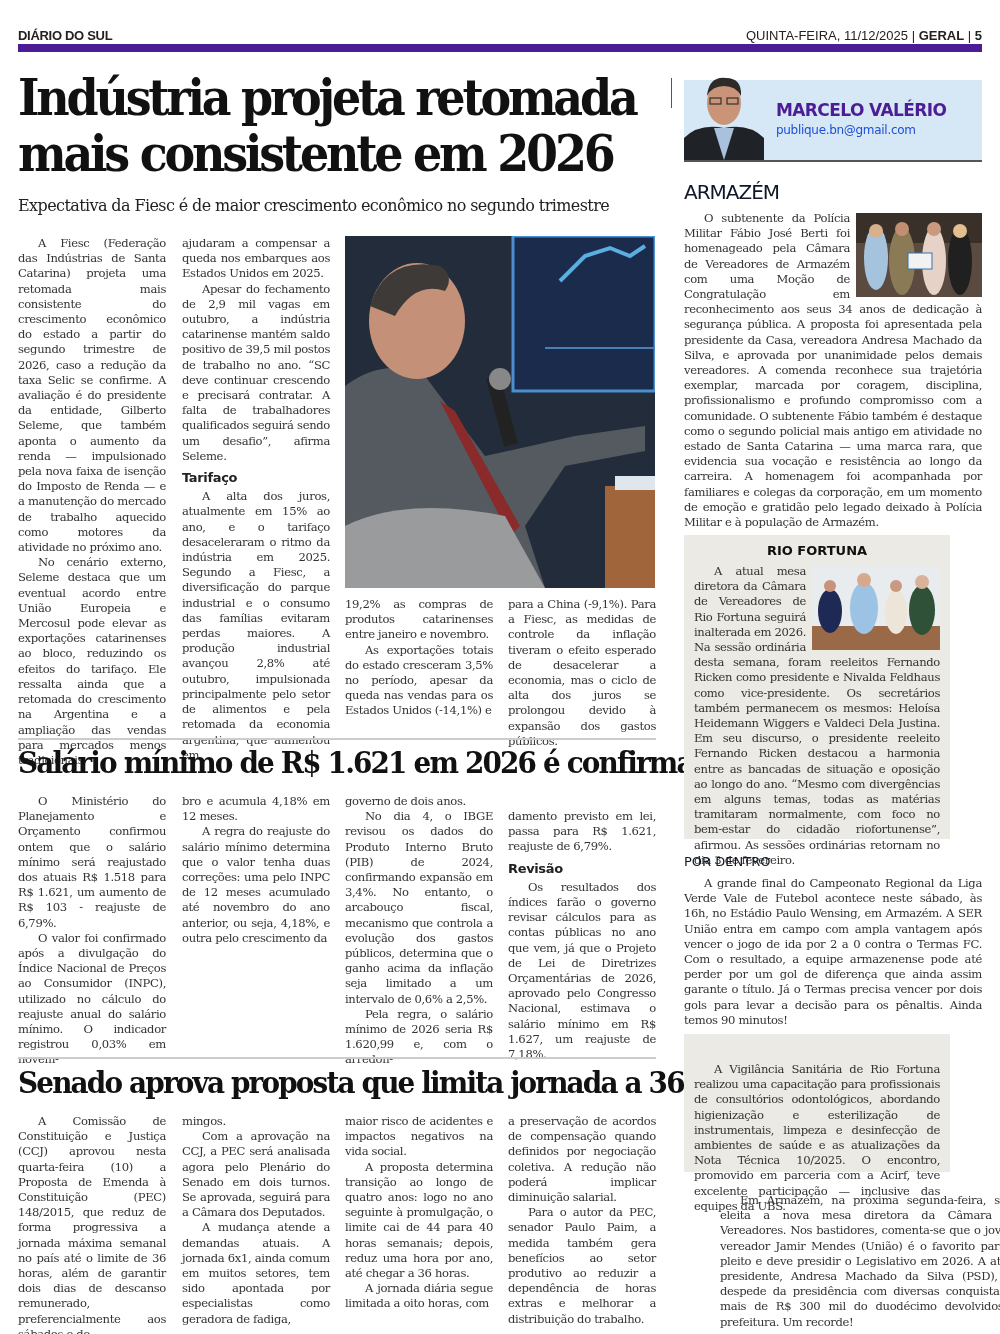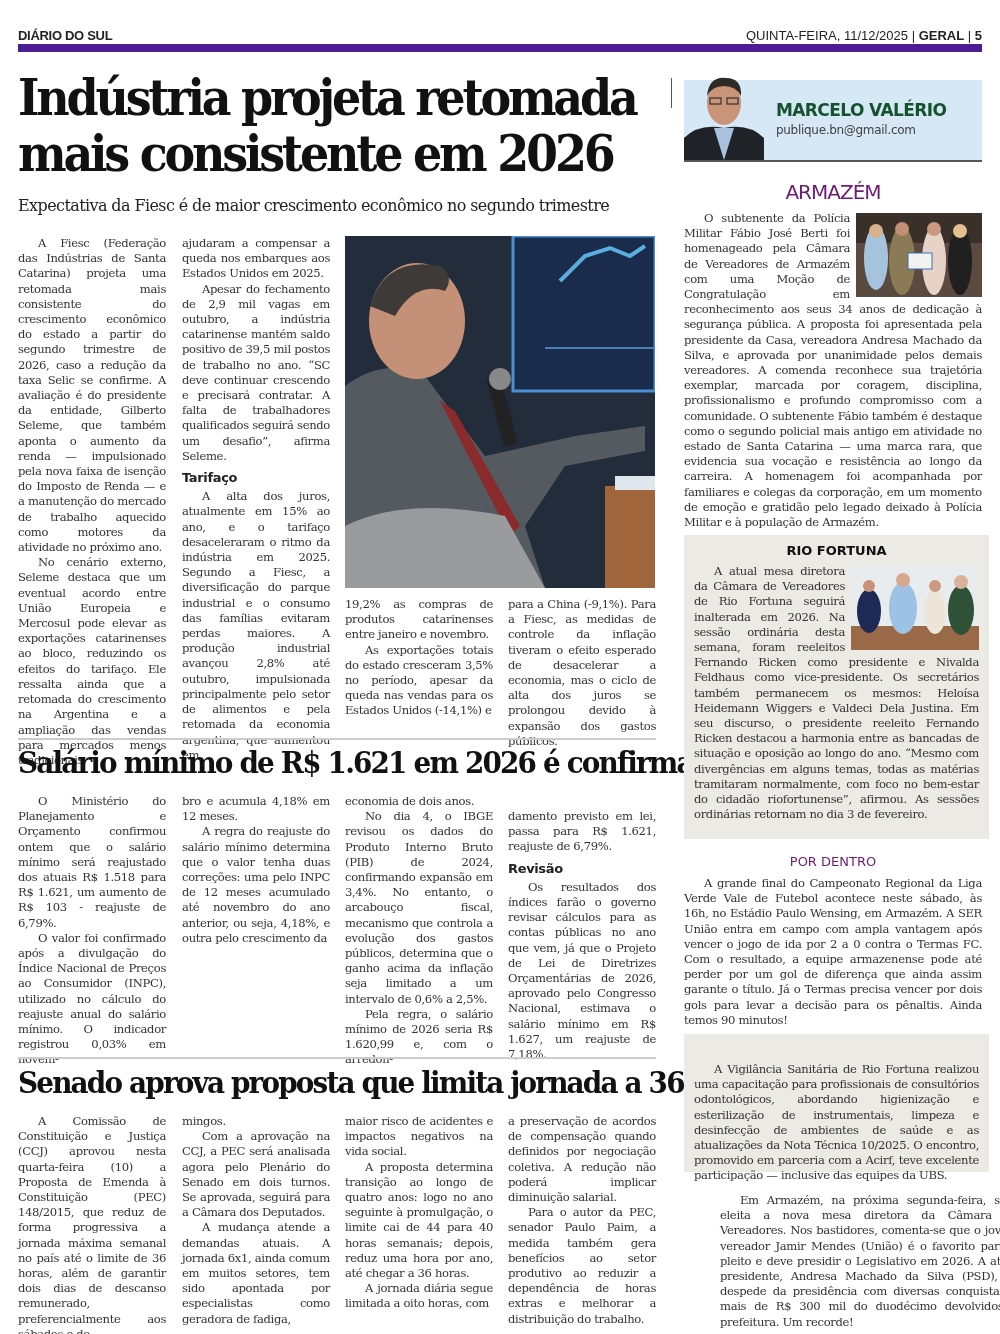--- a/index.html
+++ b/index.html
@@ -14,26 +14,26 @@
   .cols p { text-indent: 20px; }
   .cols p.noindent { text-indent: 0; }
   .col { position: absolute; }
   .sub-title { font-family: "DejaVu Sans", sans-serif; font-weight: bold; font-size: 13px; color: #222; margin: 6px 0 4px; text-indent: 0 !important; }
   .photo { position: absolute; background: #2a3444; overflow: hidden; }
   .hr { position: absolute; left: 18px; width: 638px; height: 2px; background: #ccc; }
   .h2 { position: absolute; left: 18px; font-family: "DejaVu Serif", serif; font-size: 30px; letter-spacing: -2px; color: #111; transform: scaleX(0.93); transform-origin: left; white-space: nowrap; }
   .vline { position: absolute; left: 671px; top: 78px; width: 1px; height: 30px; background: #555; }
   .columnist { position: absolute; left: 684px; top: 80px; width: 298px; height: 82px; background: #d6e8f5; border-bottom: 2px solid #555; }
   .columnist .avatar { position: absolute; left: 0; bottom: 0; width: 80px; height: 92px; }
-  .columnist .name { position: absolute; left: 92px; top: 20px; font-family: "DejaVu Sans", sans-serif; font-weight: bold; font-size: 17px; letter-spacing: -0.6px; color: #14532d; }
-  .columnist .email { position: absolute; left: 92px; top: 43px; font-family: "DejaVu Sans", sans-serif; font-size: 12px; letter-spacing: -0.3px; color: #404040; }
-  .section-title { position: absolute; left: 684px; width: 298px; text-align: center; font-family: "DejaVu Sans", sans-serif; color: #701a75; }
+  .columnist .name { position: absolute; left: 92px; top: 20px; font-family: "DejaVu Sans", sans-serif; font-weight: bold; font-size: 17px; letter-spacing: -0.6px; color: #4c1d95; }
+  .columnist .email { position: absolute; left: 92px; top: 43px; font-family: "DejaVu Sans", sans-serif; font-size: 12px; letter-spacing: -0.3px; color: #1d4ed8; }
+  .section-title { position: absolute; left: 684px; width: 298px; font-family: "DejaVu Sans", sans-serif; color: #0f172a; }
   .rtext { position: absolute; left: 684px; width: 298px; font-family: "DejaVu Serif", serif; font-size: 11.6px; line-height: 15.2px; letter-spacing: -0.35px; color: #333; text-align: justify; }
   .rtext p { text-indent: 20px; }
-  .box { position: absolute; left: 684px; width: 305px; background: #eceae4; }
+  .box { position: absolute; left: 684px; width: 266px; background: #eceae4; }
   .float-img { float: right; margin: 2px 0 4px 6px; background: #ccc; position: relative; overflow: hidden; }
 </style>
 </head>
 <body>
 
 <div class="topbar">
   <span class="paper">DIÁRIO DO SUL</span>
   <span class="right">
     <span>QUINTA-FEIRA, 11/12/2025</span> |
     <b>GERAL</b> |
@@ -90,21 +90,21 @@
 <div class="cols" style="left:18px; top:794px; width:640px; height:250px;">
   <div class="col" style="left:0; top:0; width:148px;">
     <p>O Ministério do Planejamento e Orçamento confirmou ontem que o salário mínimo será reajustado dos atuais R$ 1.518 para R$ 1.621, um aumento de R$ 103 - reajuste de 6,79%.</p>
     <p>O valor foi confirmado após a divulgação do Índice Nacional de Preços ao Consumidor (INPC), utilizado no cálculo do reajuste anual do salário mínimo. O indicador registrou 0,03% em novem-</p>
   </div>
   <div class="col" style="left:164px; top:0; width:148px;">
     <p class="noindent">bro e acumula 4,18% em 12 meses.</p>
     <p>A regra do reajuste do salário mínimo determina que o valor tenha duas correções: uma pelo INPC de 12 meses acumulado até novembro do ano anterior, ou seja, 4,18%, e outra pelo crescimento da</p>
   </div>
   <div class="col" style="left:327px; top:0; width:148px;">
-    <p class="noindent">economia de dois anos.</p>
+    <p class="noindent">governo de dois anos.</p>
     <p>No dia 4, o IBGE revisou os dados do Produto Interno Bruto (PIB) de 2024, confirmando expansão em 3,4%. No entanto, o arcabouço fiscal, mecanismo que controla a evolução dos gastos públicos, determina que o ganho acima da inflação seja limitado a um intervalo de 0,6% a 2,5%.</p>
     <p>Pela regra, o salário mínimo de 2026 seria R$ 1.620,99 e, com o arredon-</p>
   </div>
   <div class="col" style="left:490px; top:0; width:148px;margin-top:15px;">
     <p class="noindent">damento previsto em lei, passa para R$ 1.621, reajuste de 6,79%.</p>
     <div class="sub-title">Revisão</div>
     <p>Os resultados dos índices farão o governo revisar cálculos para as contas públicas no ano que vem, já que o Projeto de Lei de Diretrizes Orçamentárias de 2026, aprovado pelo Congresso Nacional, estimava o salário mínimo em R$ 1.627, um reajuste de 7,18%.</p>
   </div>
 </div>
 

